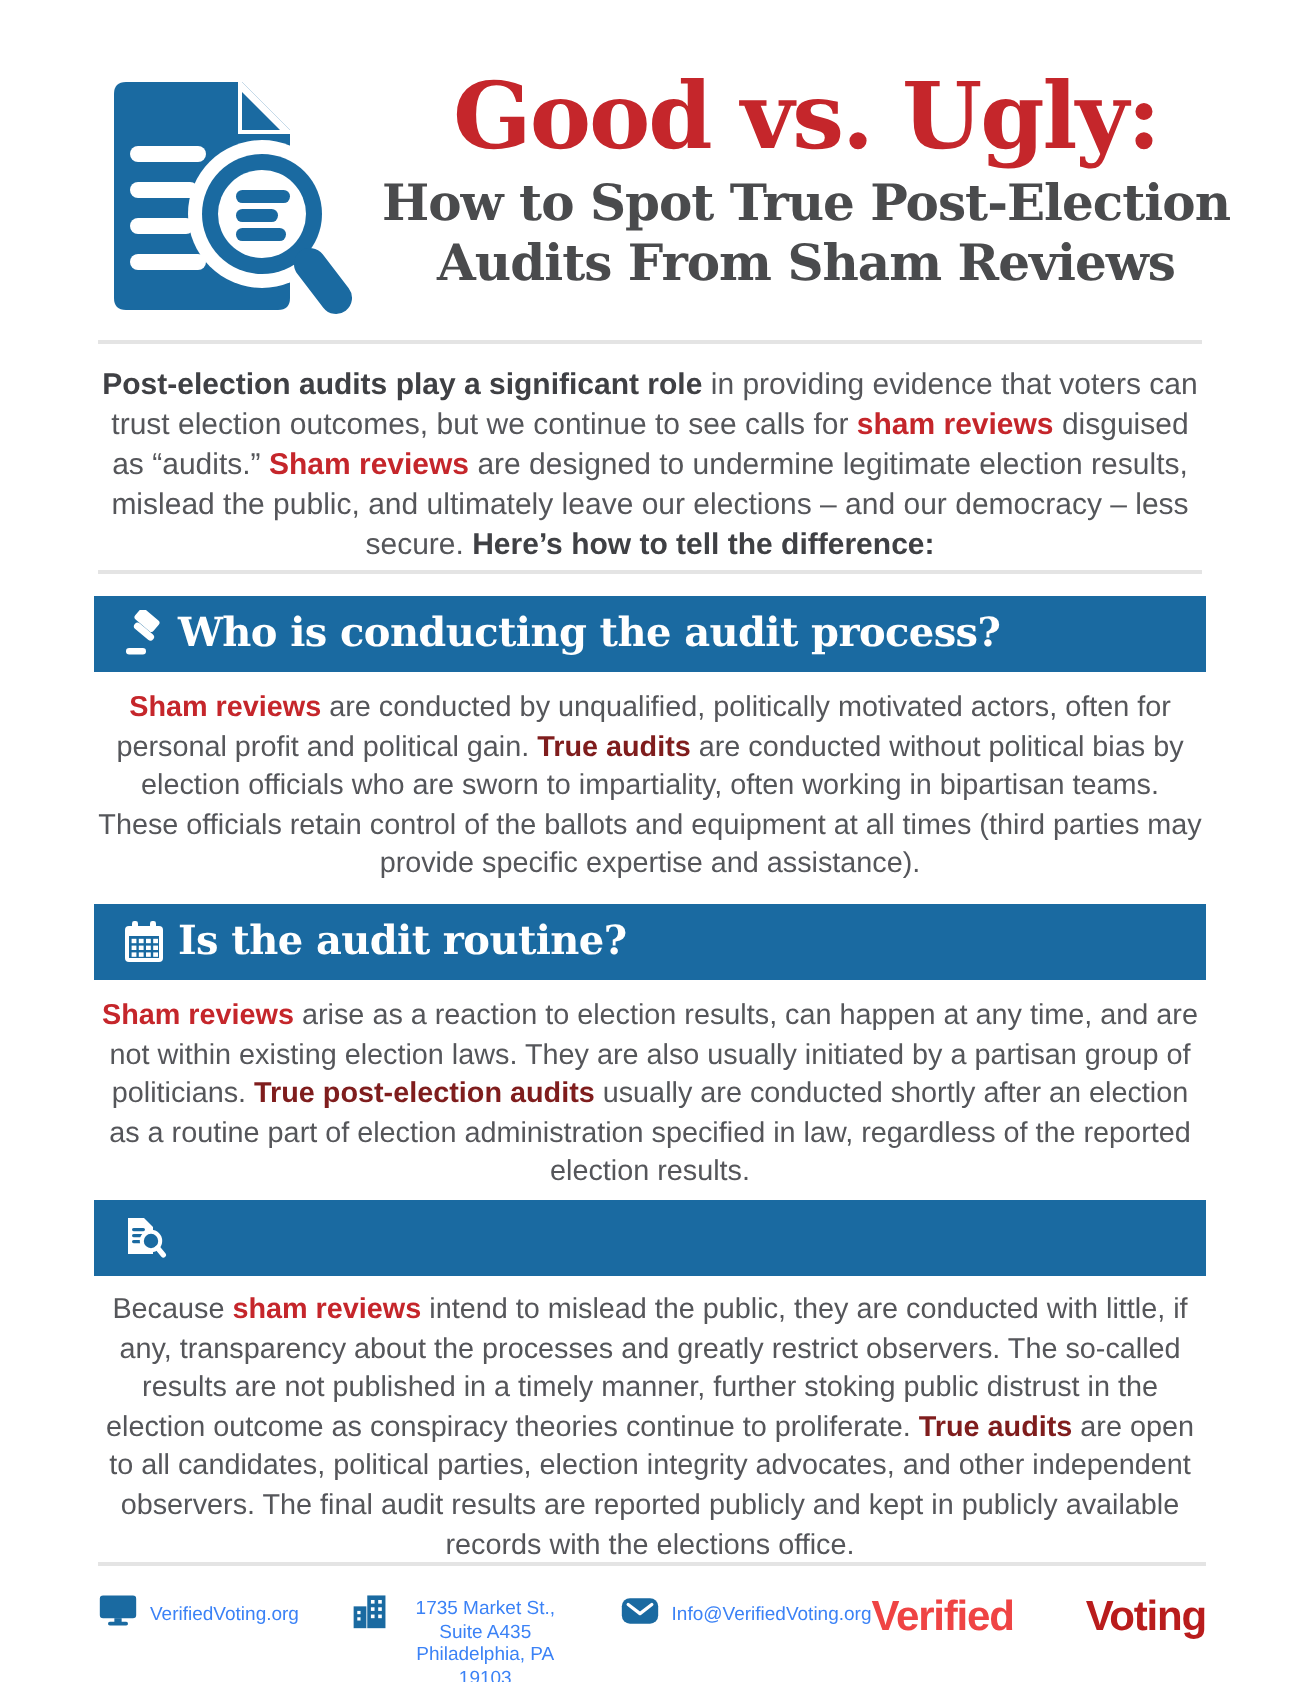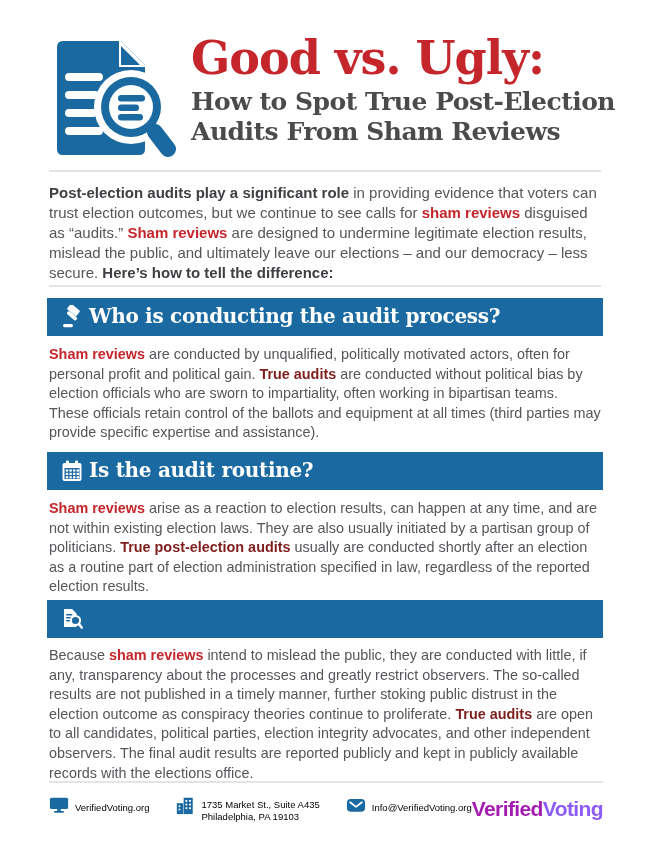--- a/index.html
+++ b/index.html
@@ -4,20 +4,21 @@
 <style>
   * { margin:0; padding:0; box-sizing:border-box; }
   html,body { background:#ffffff; }
   .page {
     position:relative;
     width:650px; height:841px;
     margin:0 auto;
     background:#ffffff;
     font-family:"Liberation Sans", sans-serif;
     overflow:hidden;
+    text-align:center;
   }
   
   .header { display:flex; align-items:flex-start; margin:33px 0 0 45px; }
   .header-icon { width:132px; height:132px; flex:0 0 auto; }
   .title-block { margin-left:14px; margin-top:2px; }
   .main-title {
     font-family:"DejaVu Serif", serif; font-weight:700;
     font-size:46px; line-height:1.04; letter-spacing:-1px;
     color:#c5262b;
   }
@@ -56,29 +57,29 @@
     font-family:"DejaVu Serif", serif; font-weight:700;
     font-size:20px; letter-spacing:-0.3px; padding-bottom:2px;
   }
   
   .footer {
     position:absolute; left:49px; right:47px; top:781px;
     border-top:2px solid #e4e4e4;
     padding-top:12px;
     display:flex; align-items:flex-start;
   }
-  .footer-item { display:flex; align-items:flex-start; gap:6px; color:#000000; }
+  .footer-item { display:flex; align-items:flex-start; gap:6px; color:#3b82f6; }
   .footer-item + .footer-item { margin-left:26px; }
   .footer-text { font-size:9.5px; line-height:11.5px; font-weight:500; margin-top:4px; }
   .footer-text.single { margin-top:7px; }
   .footer-icon { width:20px; height:20px; flex:0 0 auto; }
   .logo { margin-left:auto; margin-top:2px;
     font-size:21px; font-weight:700; letter-spacing:-0.6px; white-space:nowrap; }
-  .logo .v-red { color:#a21caf; }
-  .logo .v-blue { color:#8b5cf6; }
+  .logo .v-red { color:#ef4444; }
+  .logo .v-blue { color:#b91c1c;margin-left:36px; }
 </style>
 </head>
 <body>
 
 <div class="page">
 
   <div class="header">
     <svg class="header-icon" viewBox="0 0 132 132">
       <path d="M18,8 H76 L100,32 V116 Q100,122 94,122 H18 Q12,122 12,116 V14 Q12,8 18,8 Z" fill="#1a6aa1"></path>
       <path d="M74,6 L102,34 L74,34 Z" fill="#ffffff"></path>

